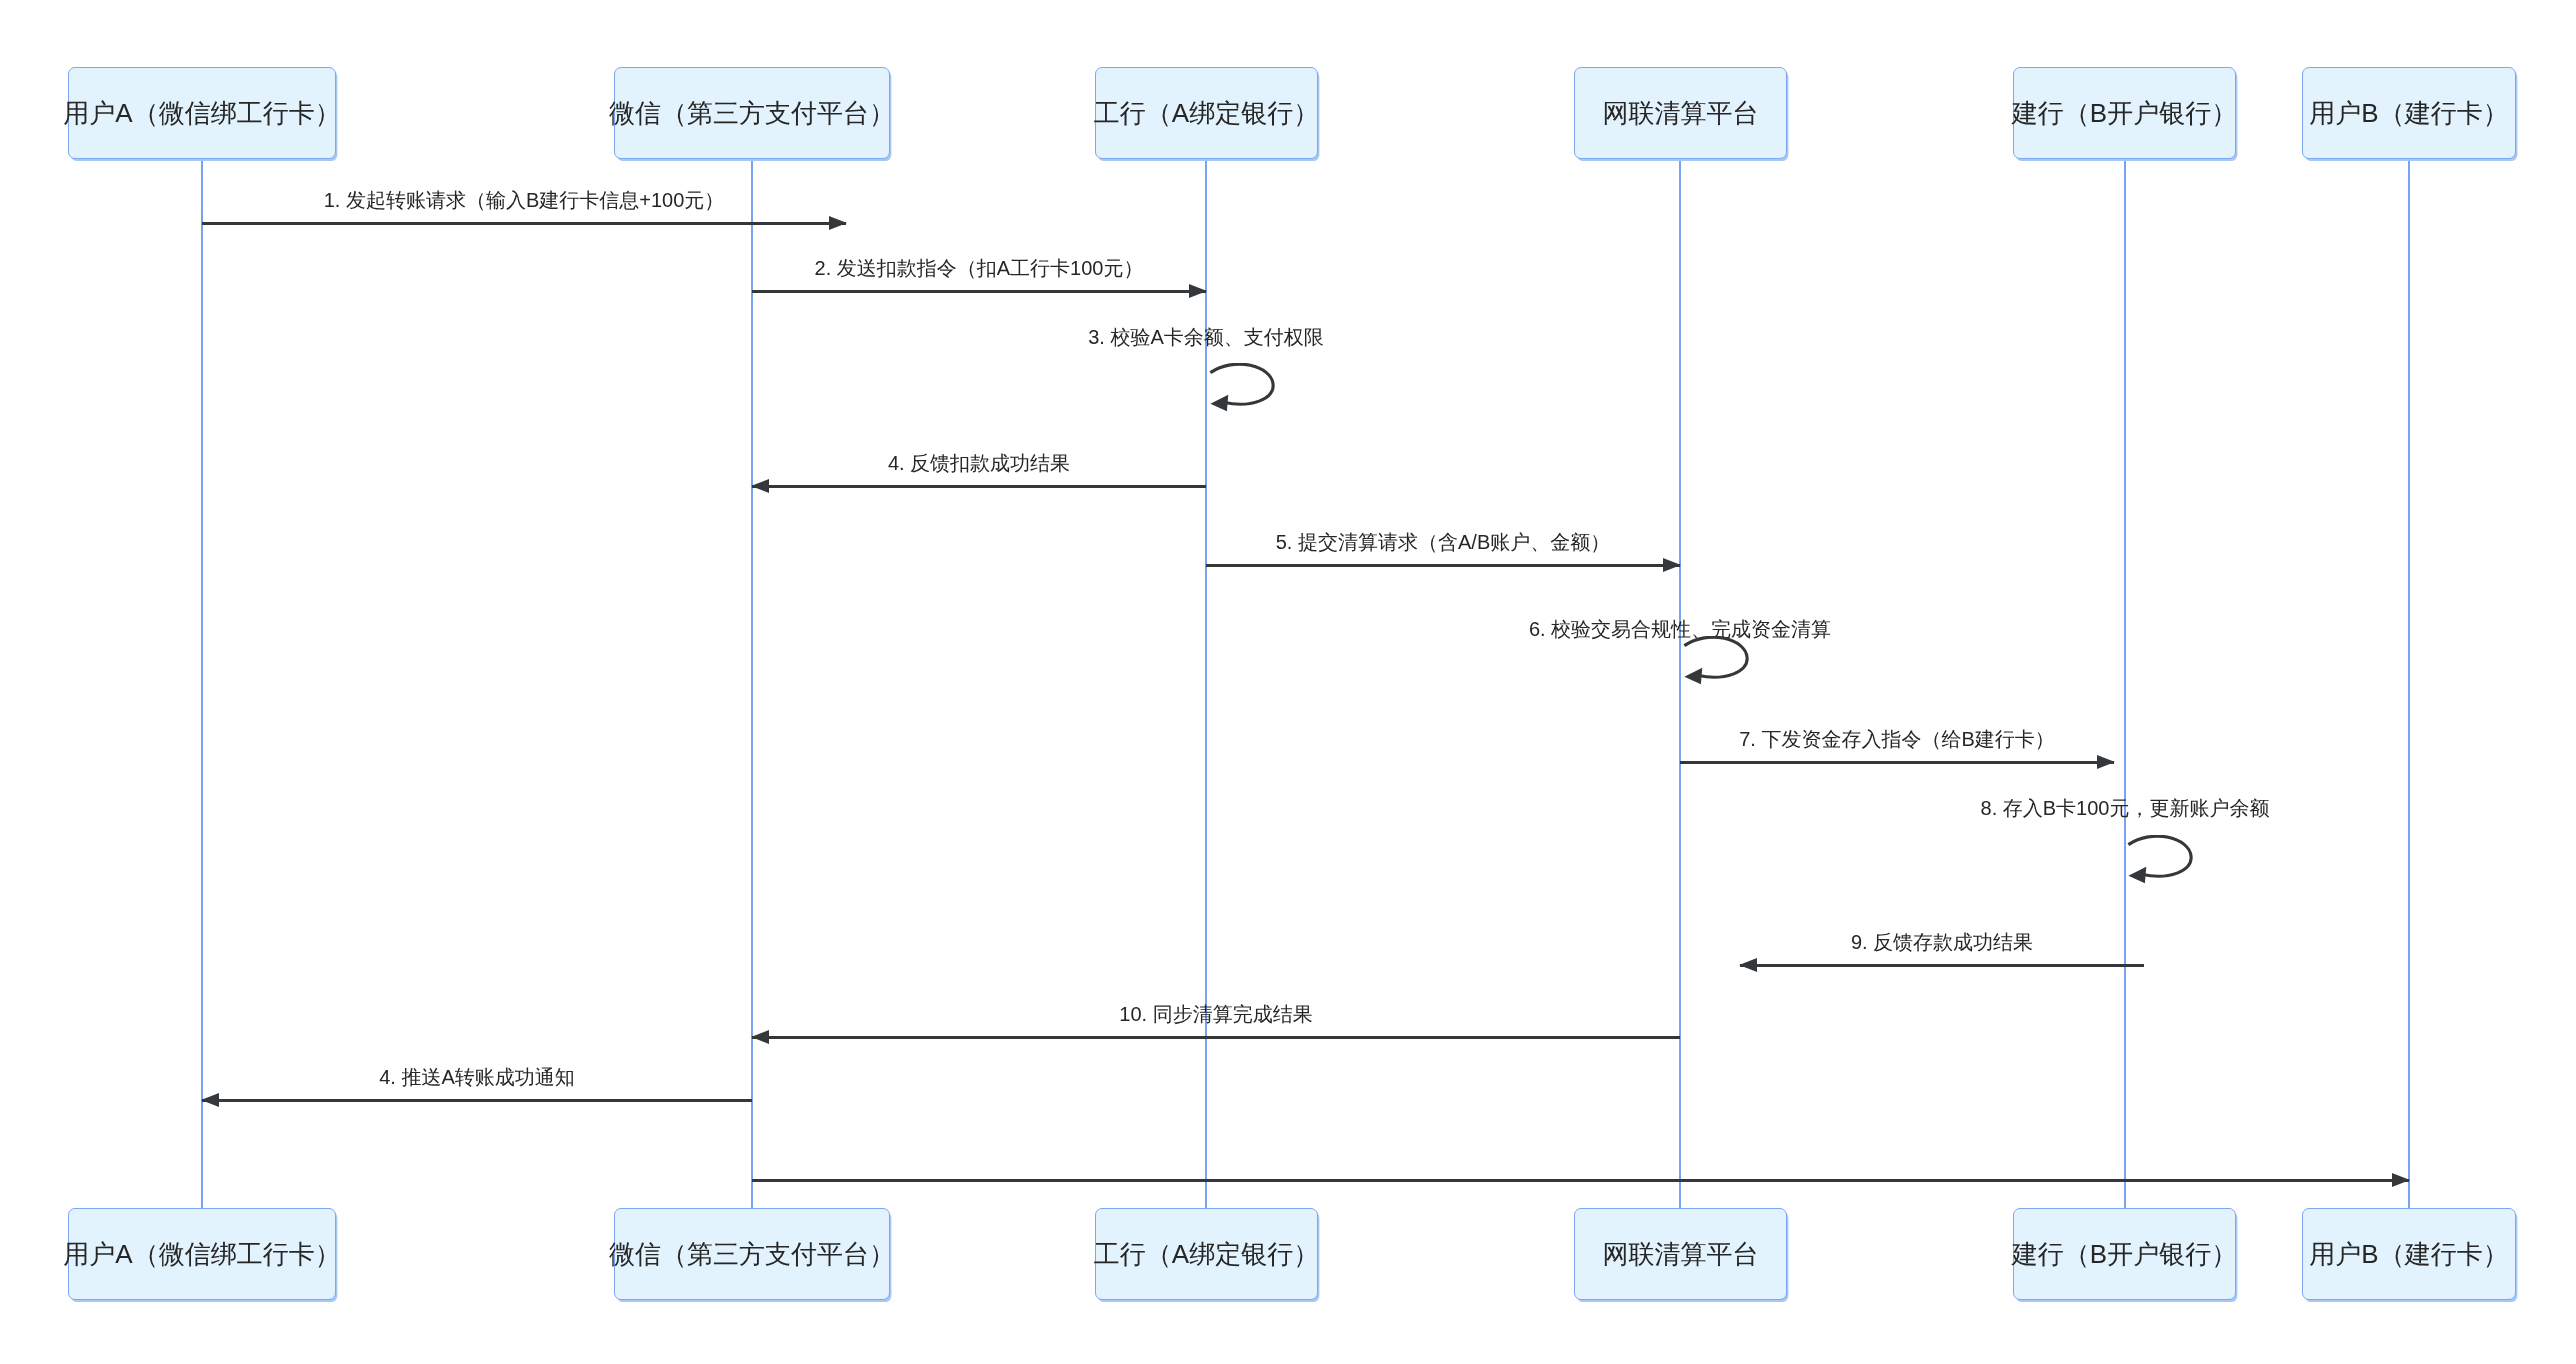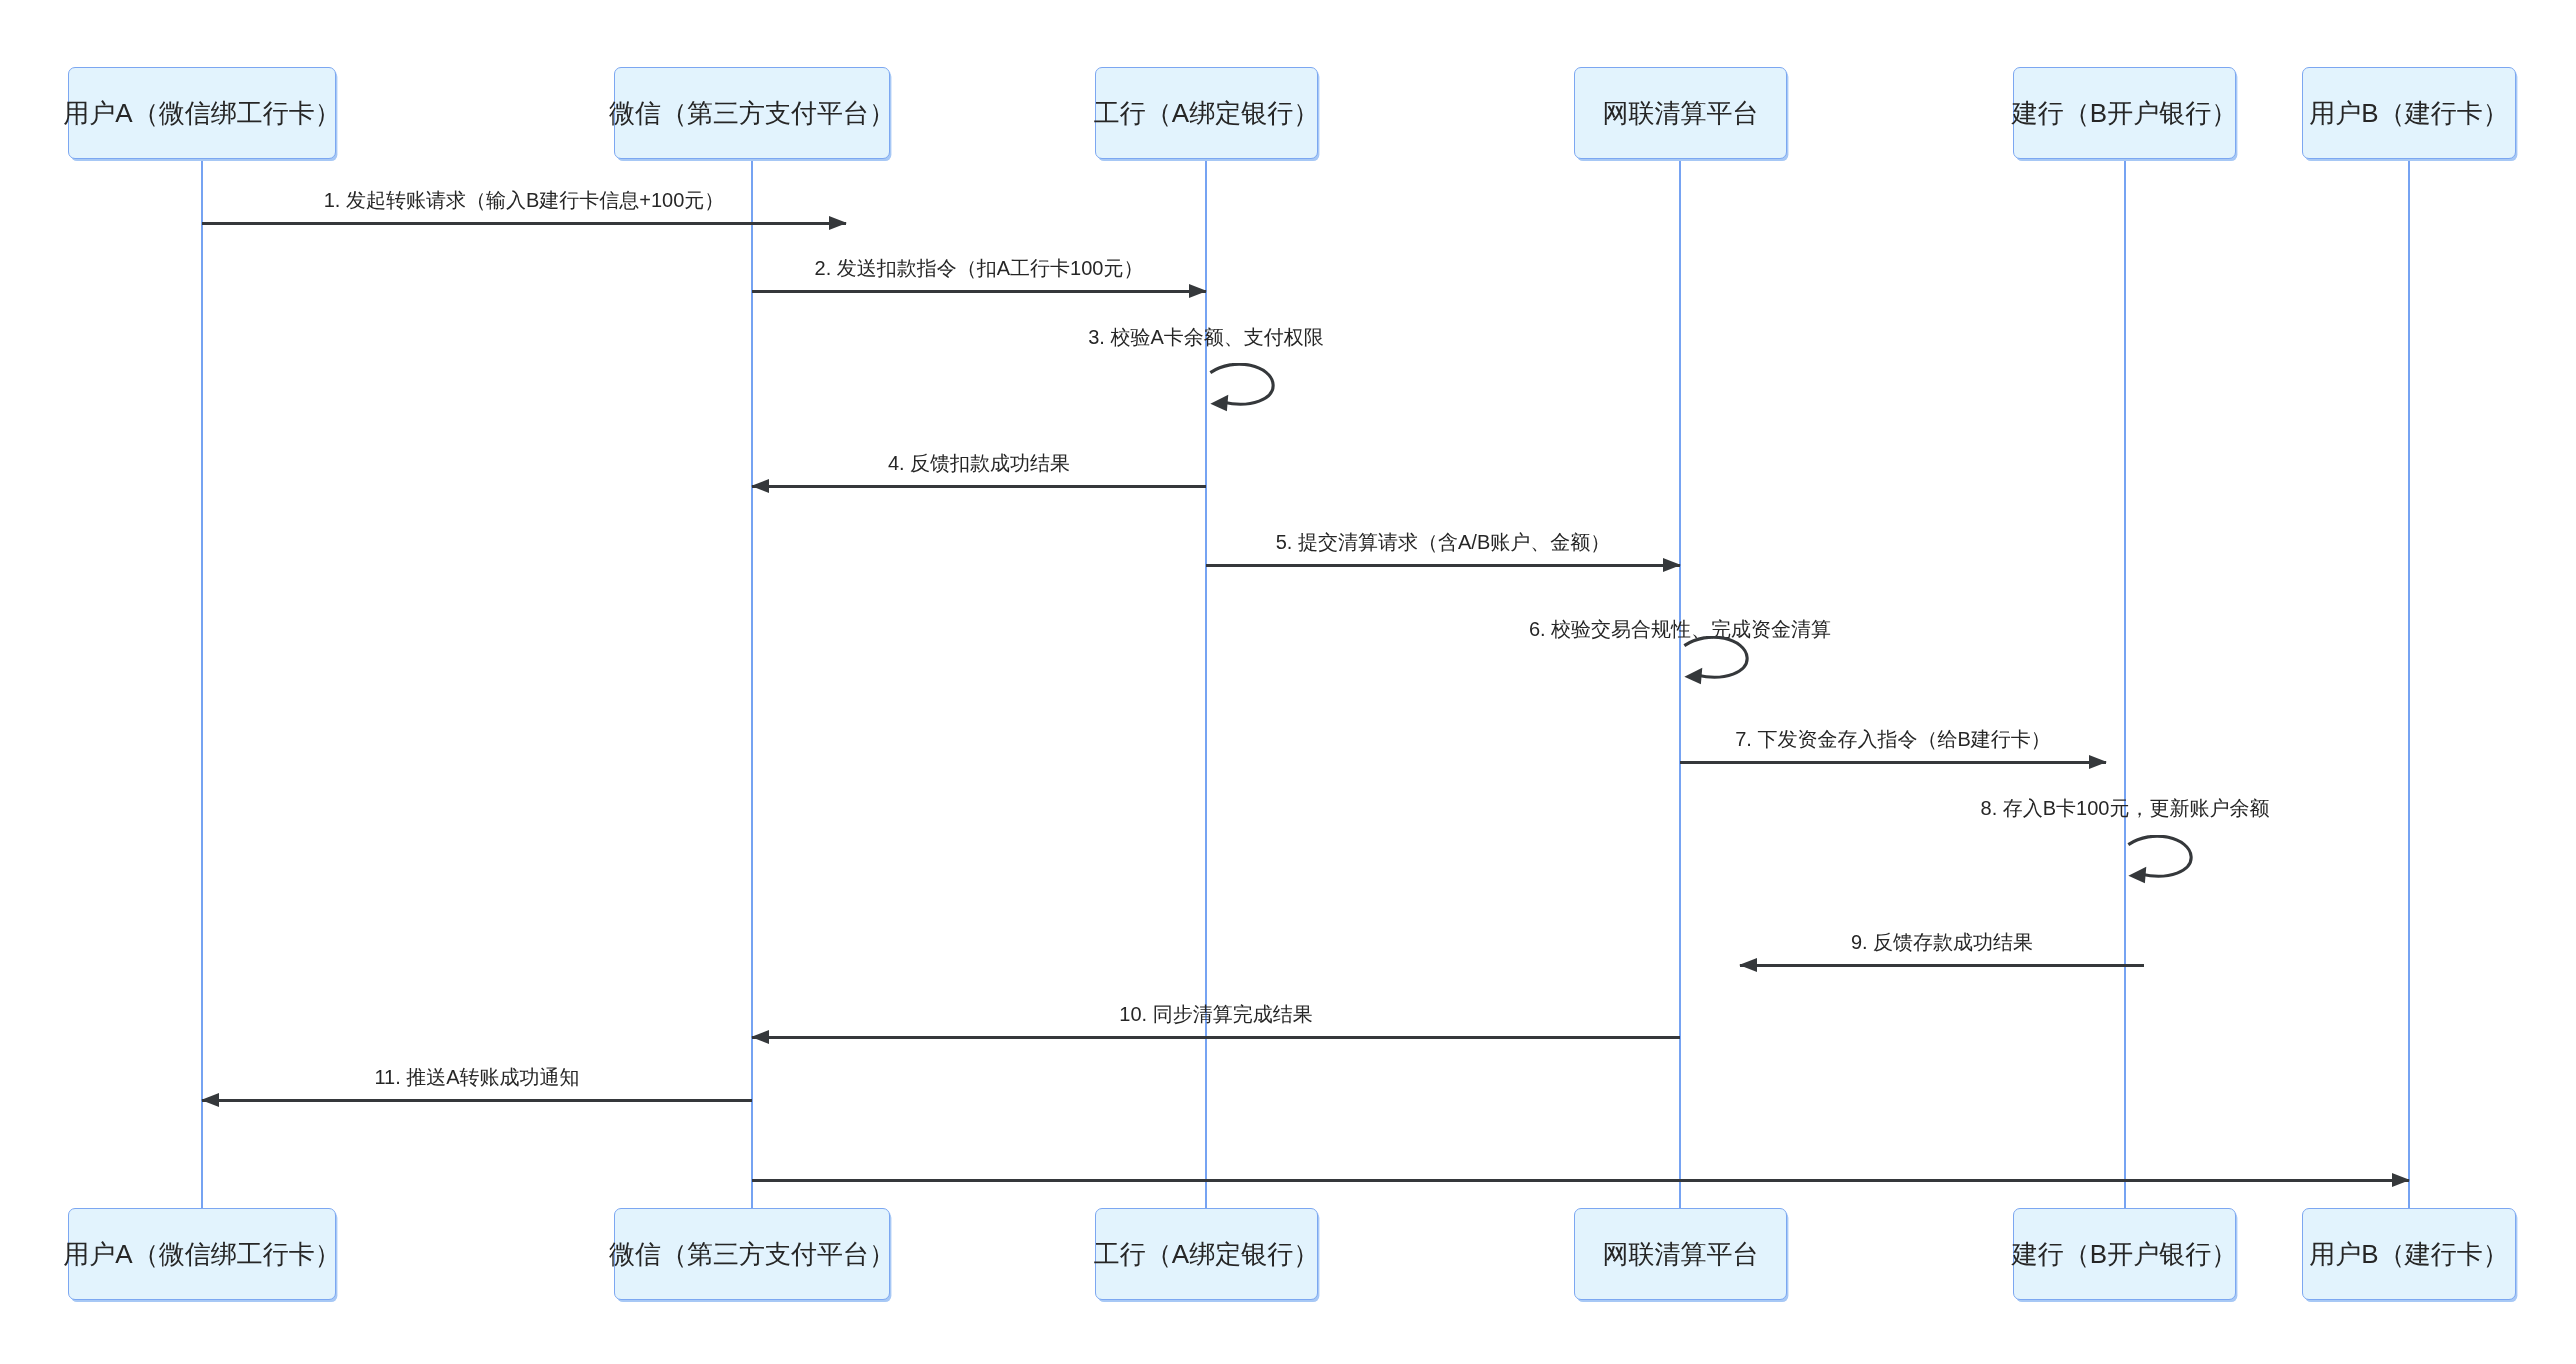--- a/index.html
+++ b/index.html
@@ -139,21 +139,21 @@
     <div class="msg-label">5. 提交清算请求（含A/B账户、金额）</div>
     <div class="msg-line"></div>
   </div>
 
   <div class="self-label" style="left:1680px;top:595px;margin-top:20px;">6. 校验交易合规性、完成资金清算</div>
   <svg class="self-loop" style="left:1682px;top:636px;" width="75" height="51" viewBox="0 0 108 74">
     <path d="M3,14 C38,-10 92,4 94,31 C96,52 62,66 22,57" fill="none" stroke="#35383b" stroke-width="4.5"></path>
     <polygon points="3,59 29,46 27,70" fill="#35383b"></polygon>
   </svg>
 
-  <div class="message dir-right" style="left:1680px;top:725px;width:426px;">
+  <div class="message dir-right" style="left:1680px;top:725px;width:426px;padding-left:8px;">
     <div class="msg-label">7. 下发资金存入指令（给B建行卡）</div>
     <div class="msg-line"></div>
   </div>
 
   <div class="self-label" style="left:2125px;top:794px;">8. 存入B卡100元，更新账户余额</div>
   <svg class="self-loop" style="left:2126px;top:835px;" width="75" height="51" viewBox="0 0 108 74">
     <path d="M3,14 C38,-10 92,4 94,31 C96,52 62,66 22,57" fill="none" stroke="#35383b" stroke-width="4.5"></path>
     <polygon points="3,59 29,46 27,70" fill="#35383b"></polygon>
   </svg>
 
@@ -161,21 +161,21 @@
     <div class="msg-label">9. 反馈存款成功结果</div>
     <div class="msg-line"></div>
   </div>
 
   <div class="message dir-left" style="left:752px;top:1000px;width:928px;">
     <div class="msg-label">10. 同步清算完成结果</div>
     <div class="msg-line"></div>
   </div>
 
   <div class="message dir-left" style="left:202px;top:1063px;width:550px;">
-    <div class="msg-label">11. 推送A转账成功通知</div>
+    <div class="msg-label">4. 推送A转账成功通知</div>
     <div class="msg-line"></div>
   </div>
 
   <div class="message dir-right" style="left:752px;top:1143px;width:1657px;">
     <div class="msg-line"></div>
   </div>
 
 </div>
 
 

